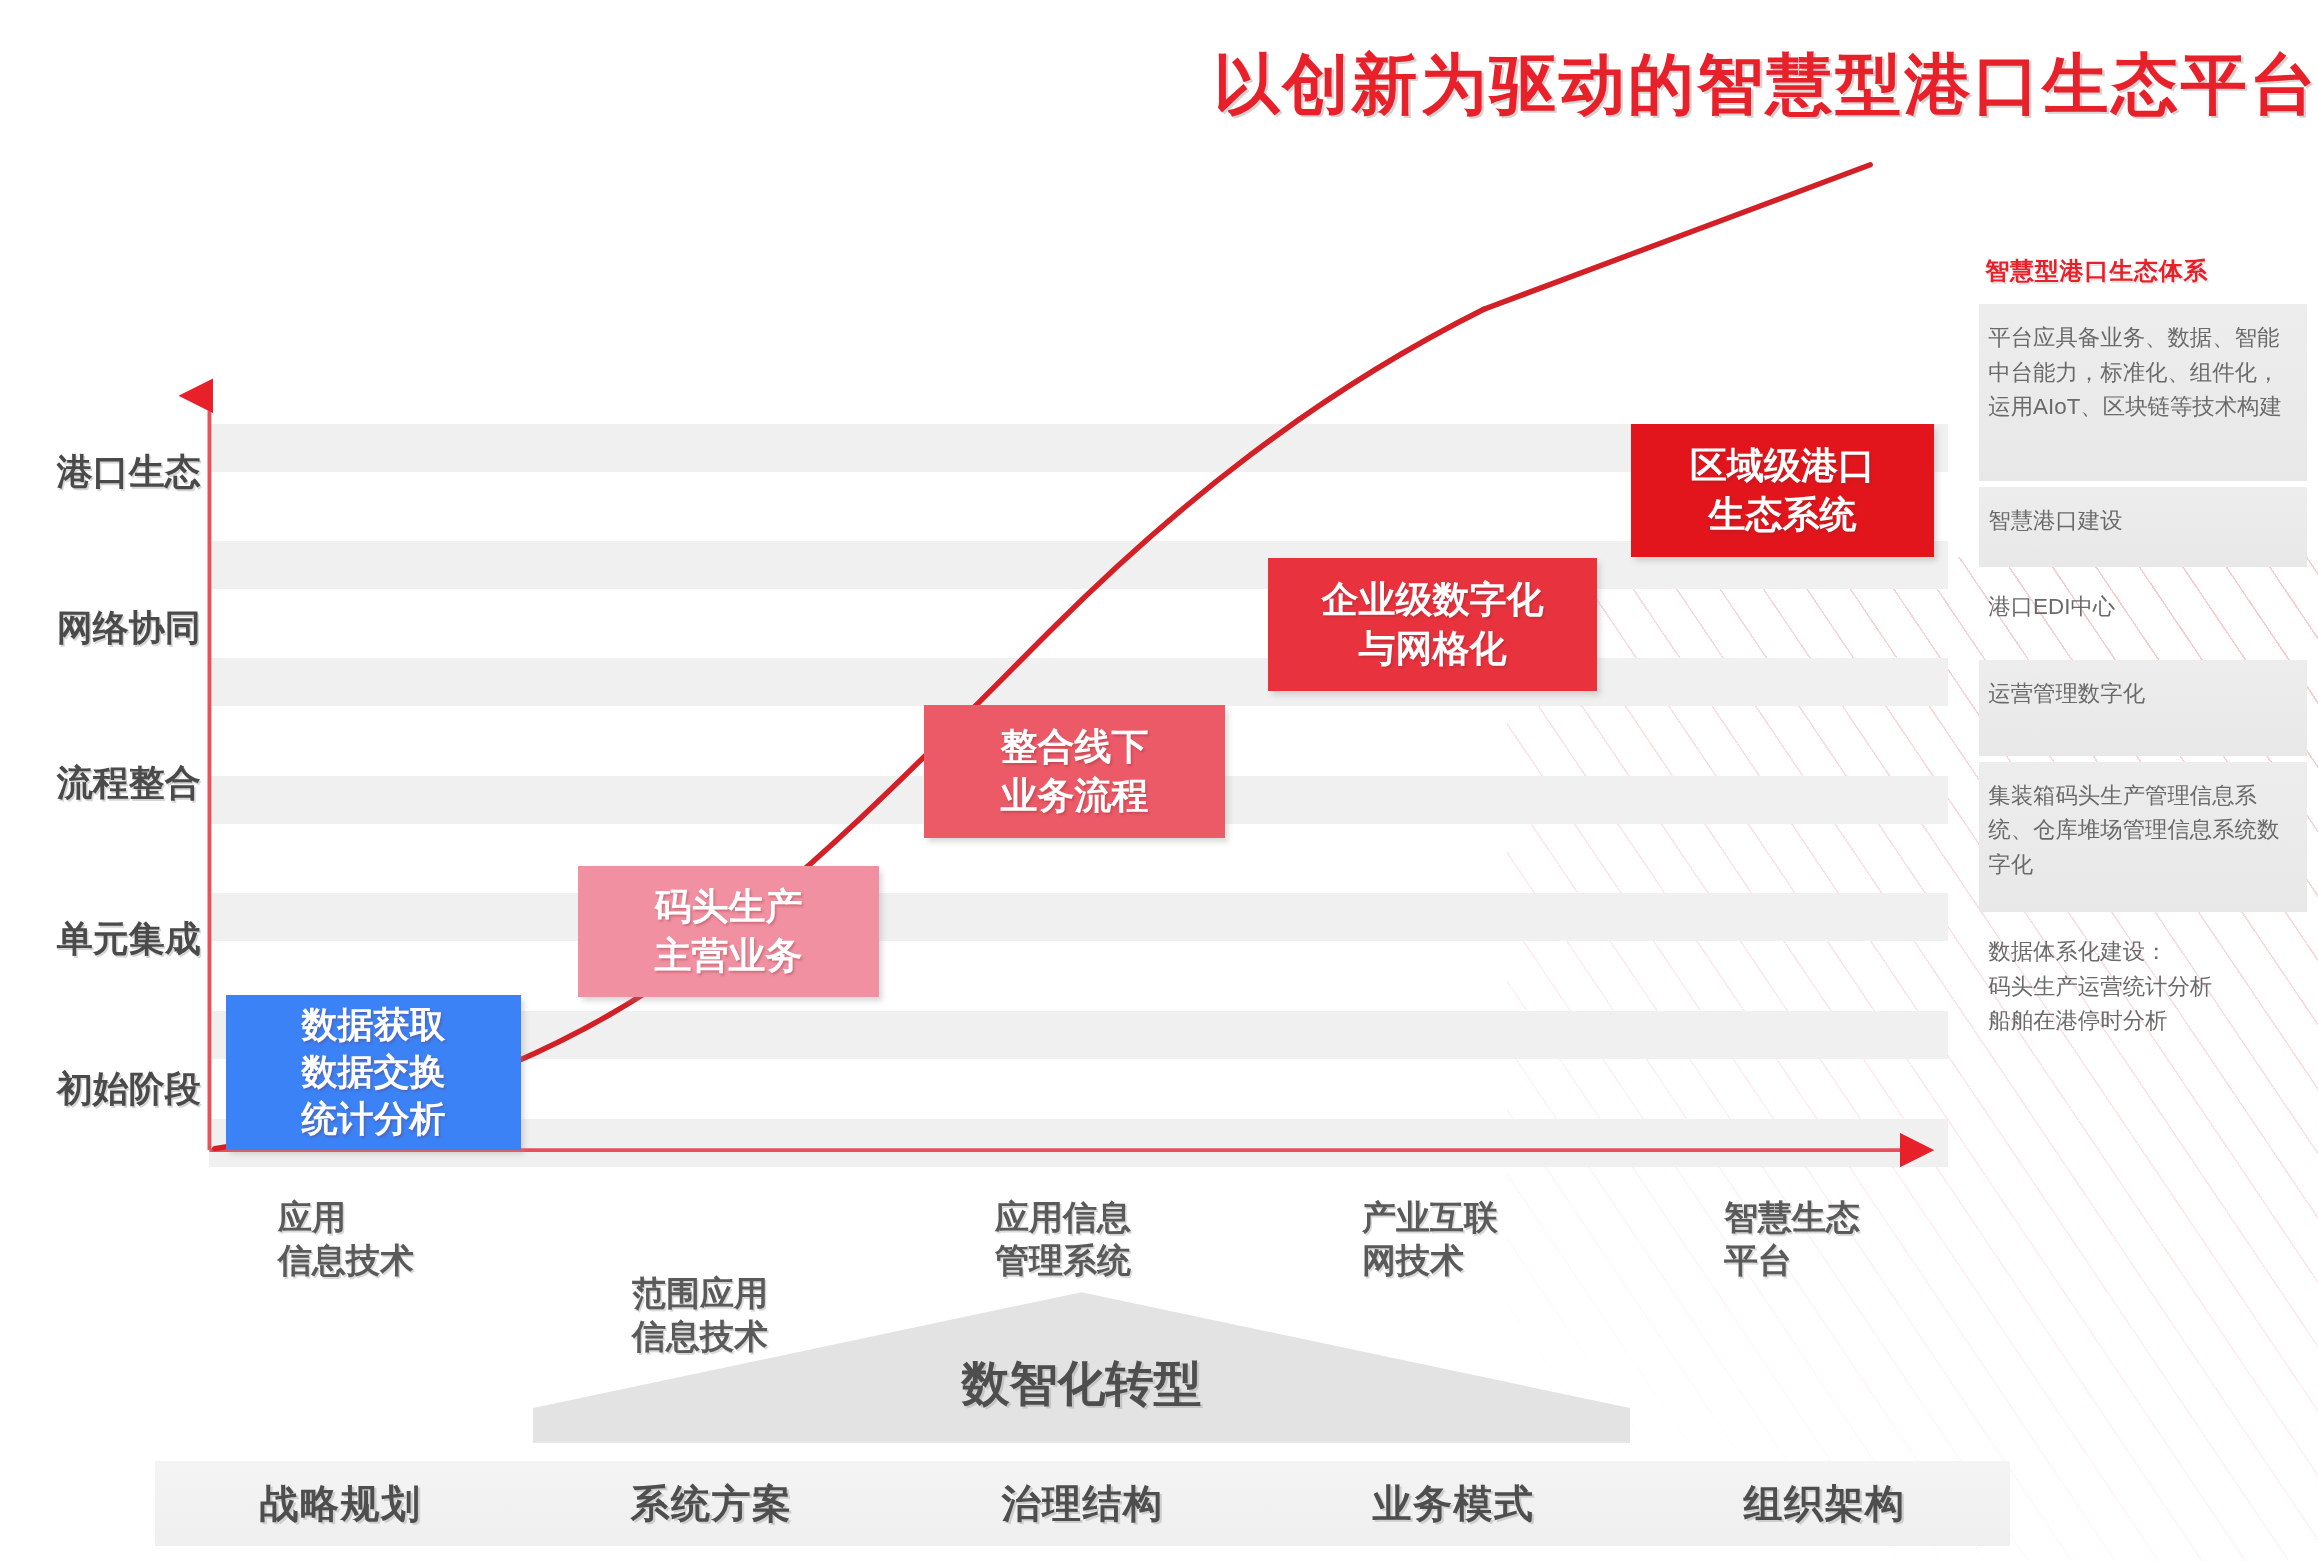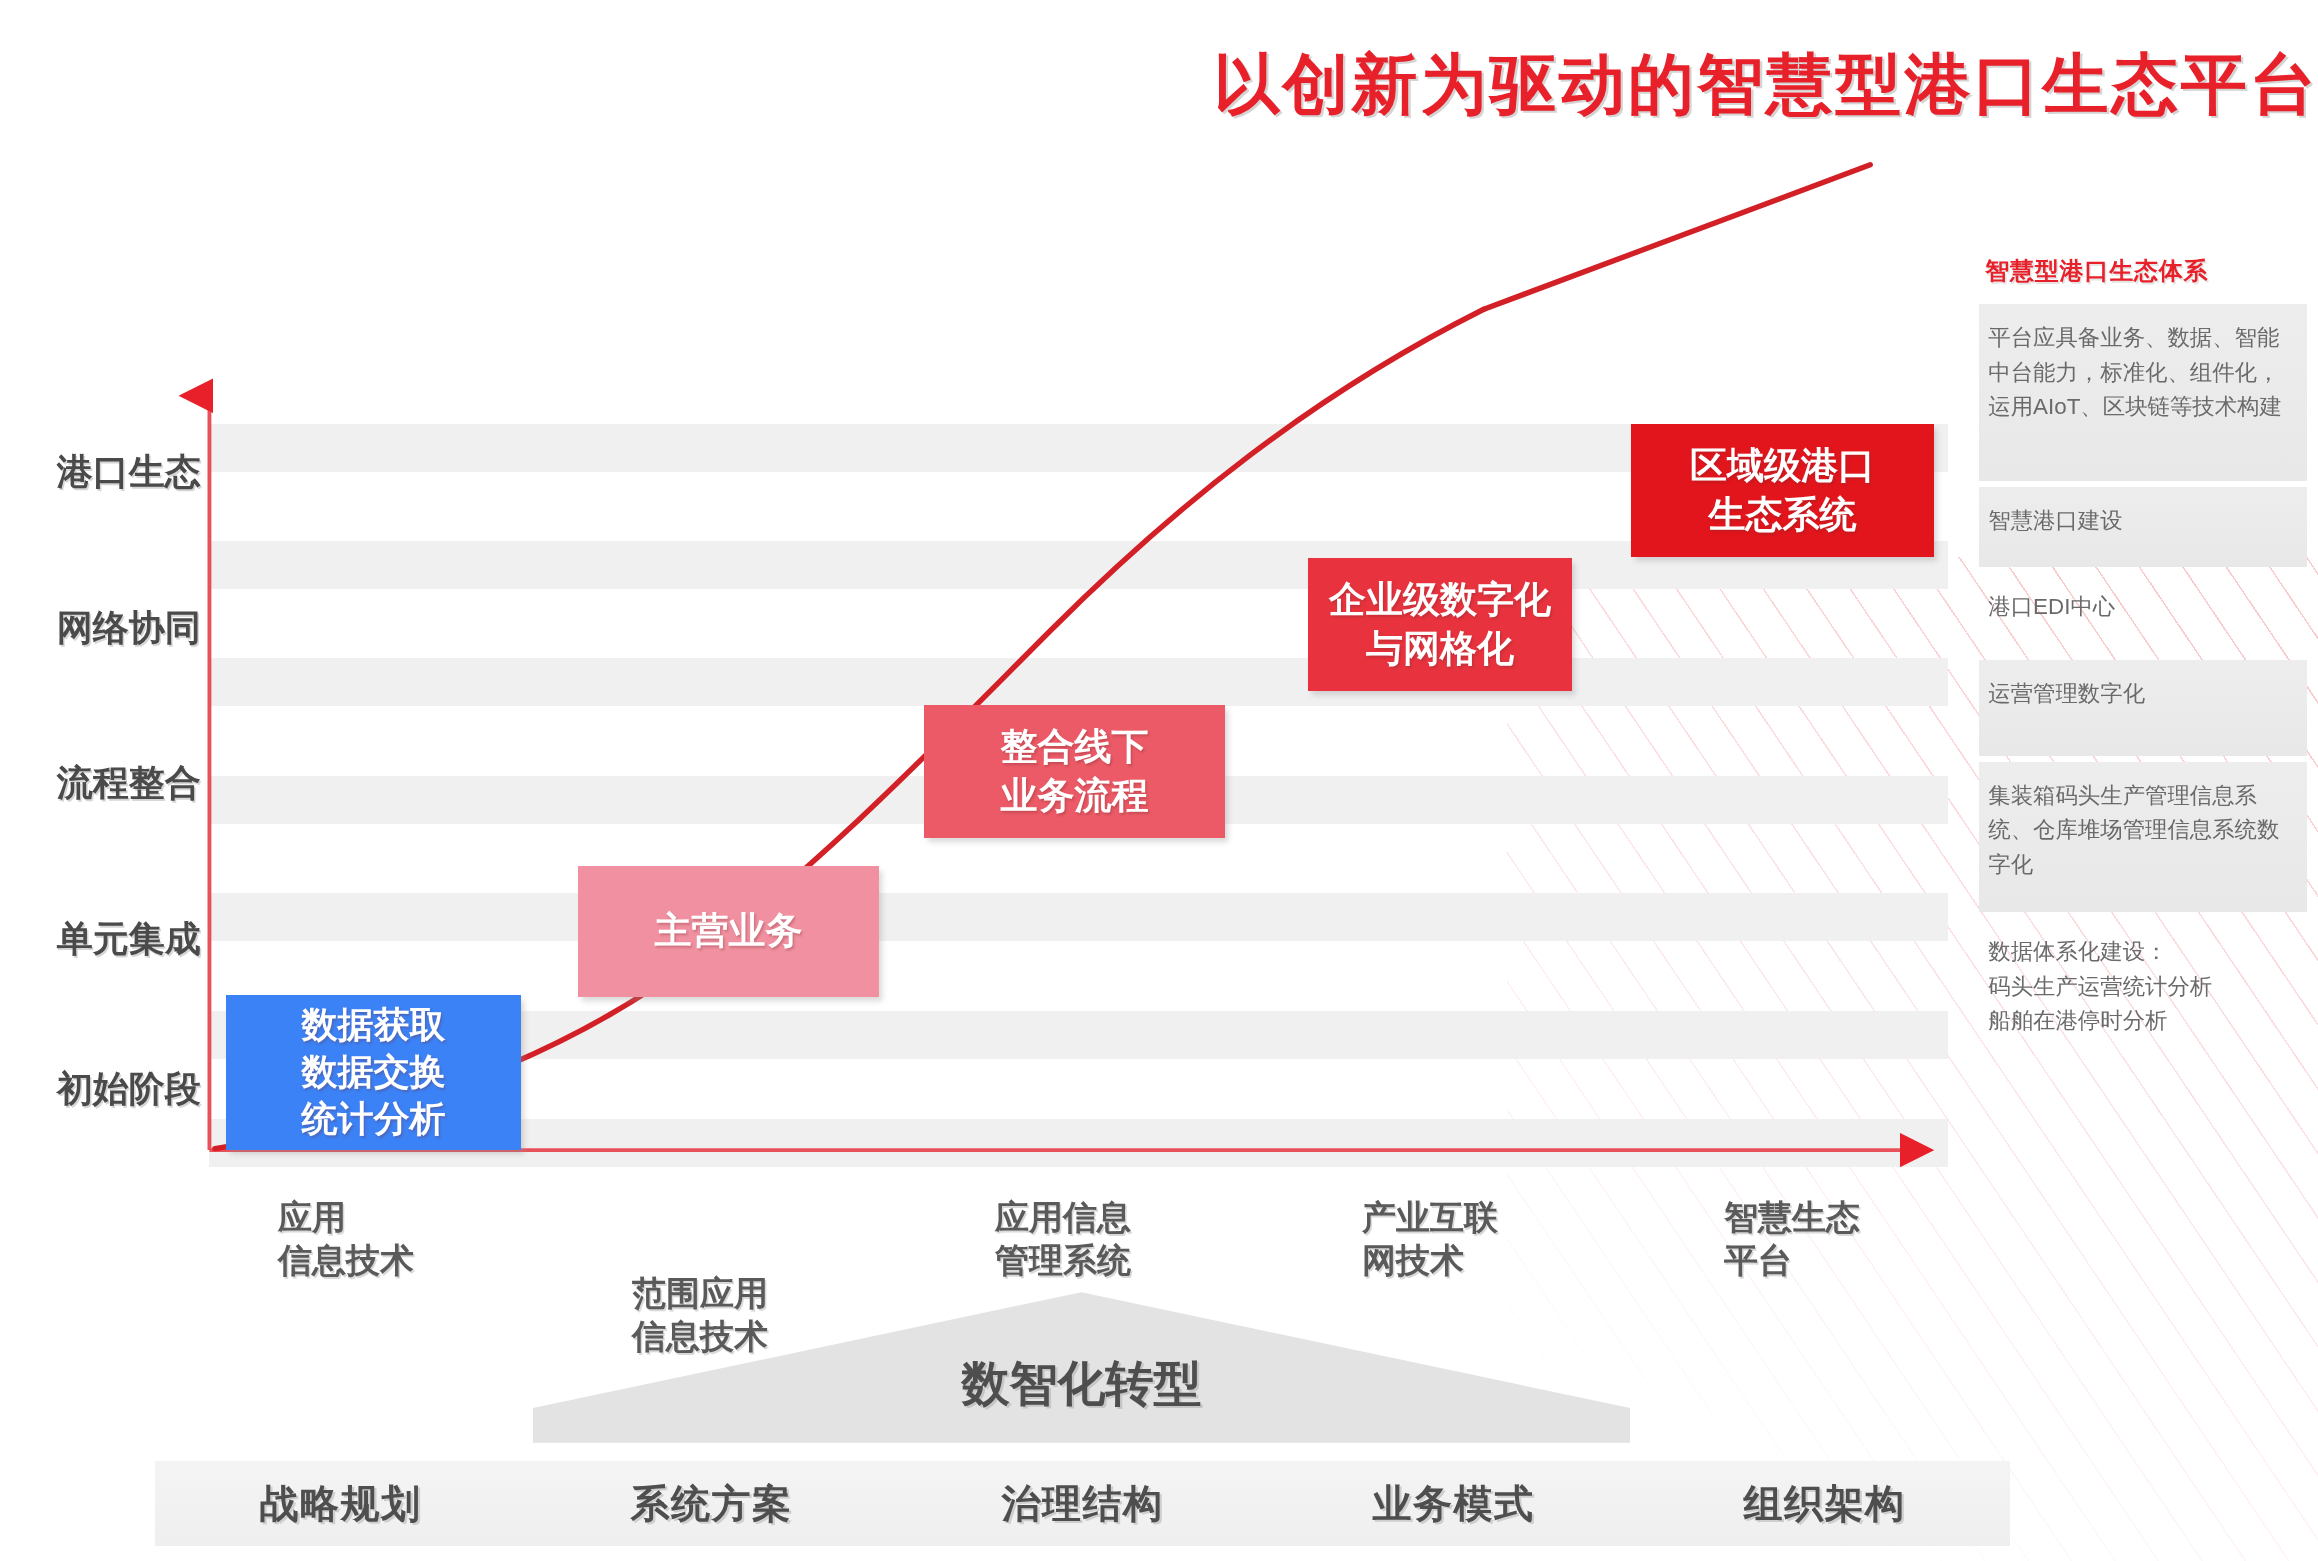--- a/index.html
+++ b/index.html
@@ -142,29 +142,30 @@
       <line x1="1920" y1="400" x2="2420" y2="213" stroke="#D31F26" stroke-width="7" stroke-linecap="round"></line>
     </svg>
 
     <div class="step" style="left:226px;top:995px;width:295px;height:155px;font-size:36px;background:#3b82f6;">
       <span>数据获取</span>
       <span>数据交换</span>
       <span>统计分析</span>
     </div>
 
     <div class="step" style="left:578px;top:866px;width:301px;height:131px;font-size:37px;background:#F090A0;">
+      <span>码头生产</span>
       <span>主营业务</span>
     </div>
 
     <div class="step" style="left:924px;top:705px;width:301px;height:133px;font-size:37px;background:#EB5A66;">
       <span>整合线下</span>
       <span>业务流程</span>
     </div>
 
-    <div class="step" style="left:1268px;top:558px;width:264px;height:133px;font-size:37px;background:#E8333E;margin-left:40px;">
+    <div class="step" style="left:1268px;top:558px;width:329px;height:133px;font-size:37px;background:#E8333E;">
       <span>企业级数字化</span>
       <span>与网格化</span>
     </div>
 
     <div class="step" style="left:1631px;top:424px;width:303px;height:133px;font-size:37px;background:#E2151C;">
       <span>区域级港口</span>
       <span>生态系统</span>
     </div>
 
     <div class="xaxis-label" style="left:278px;top:1196px;">

